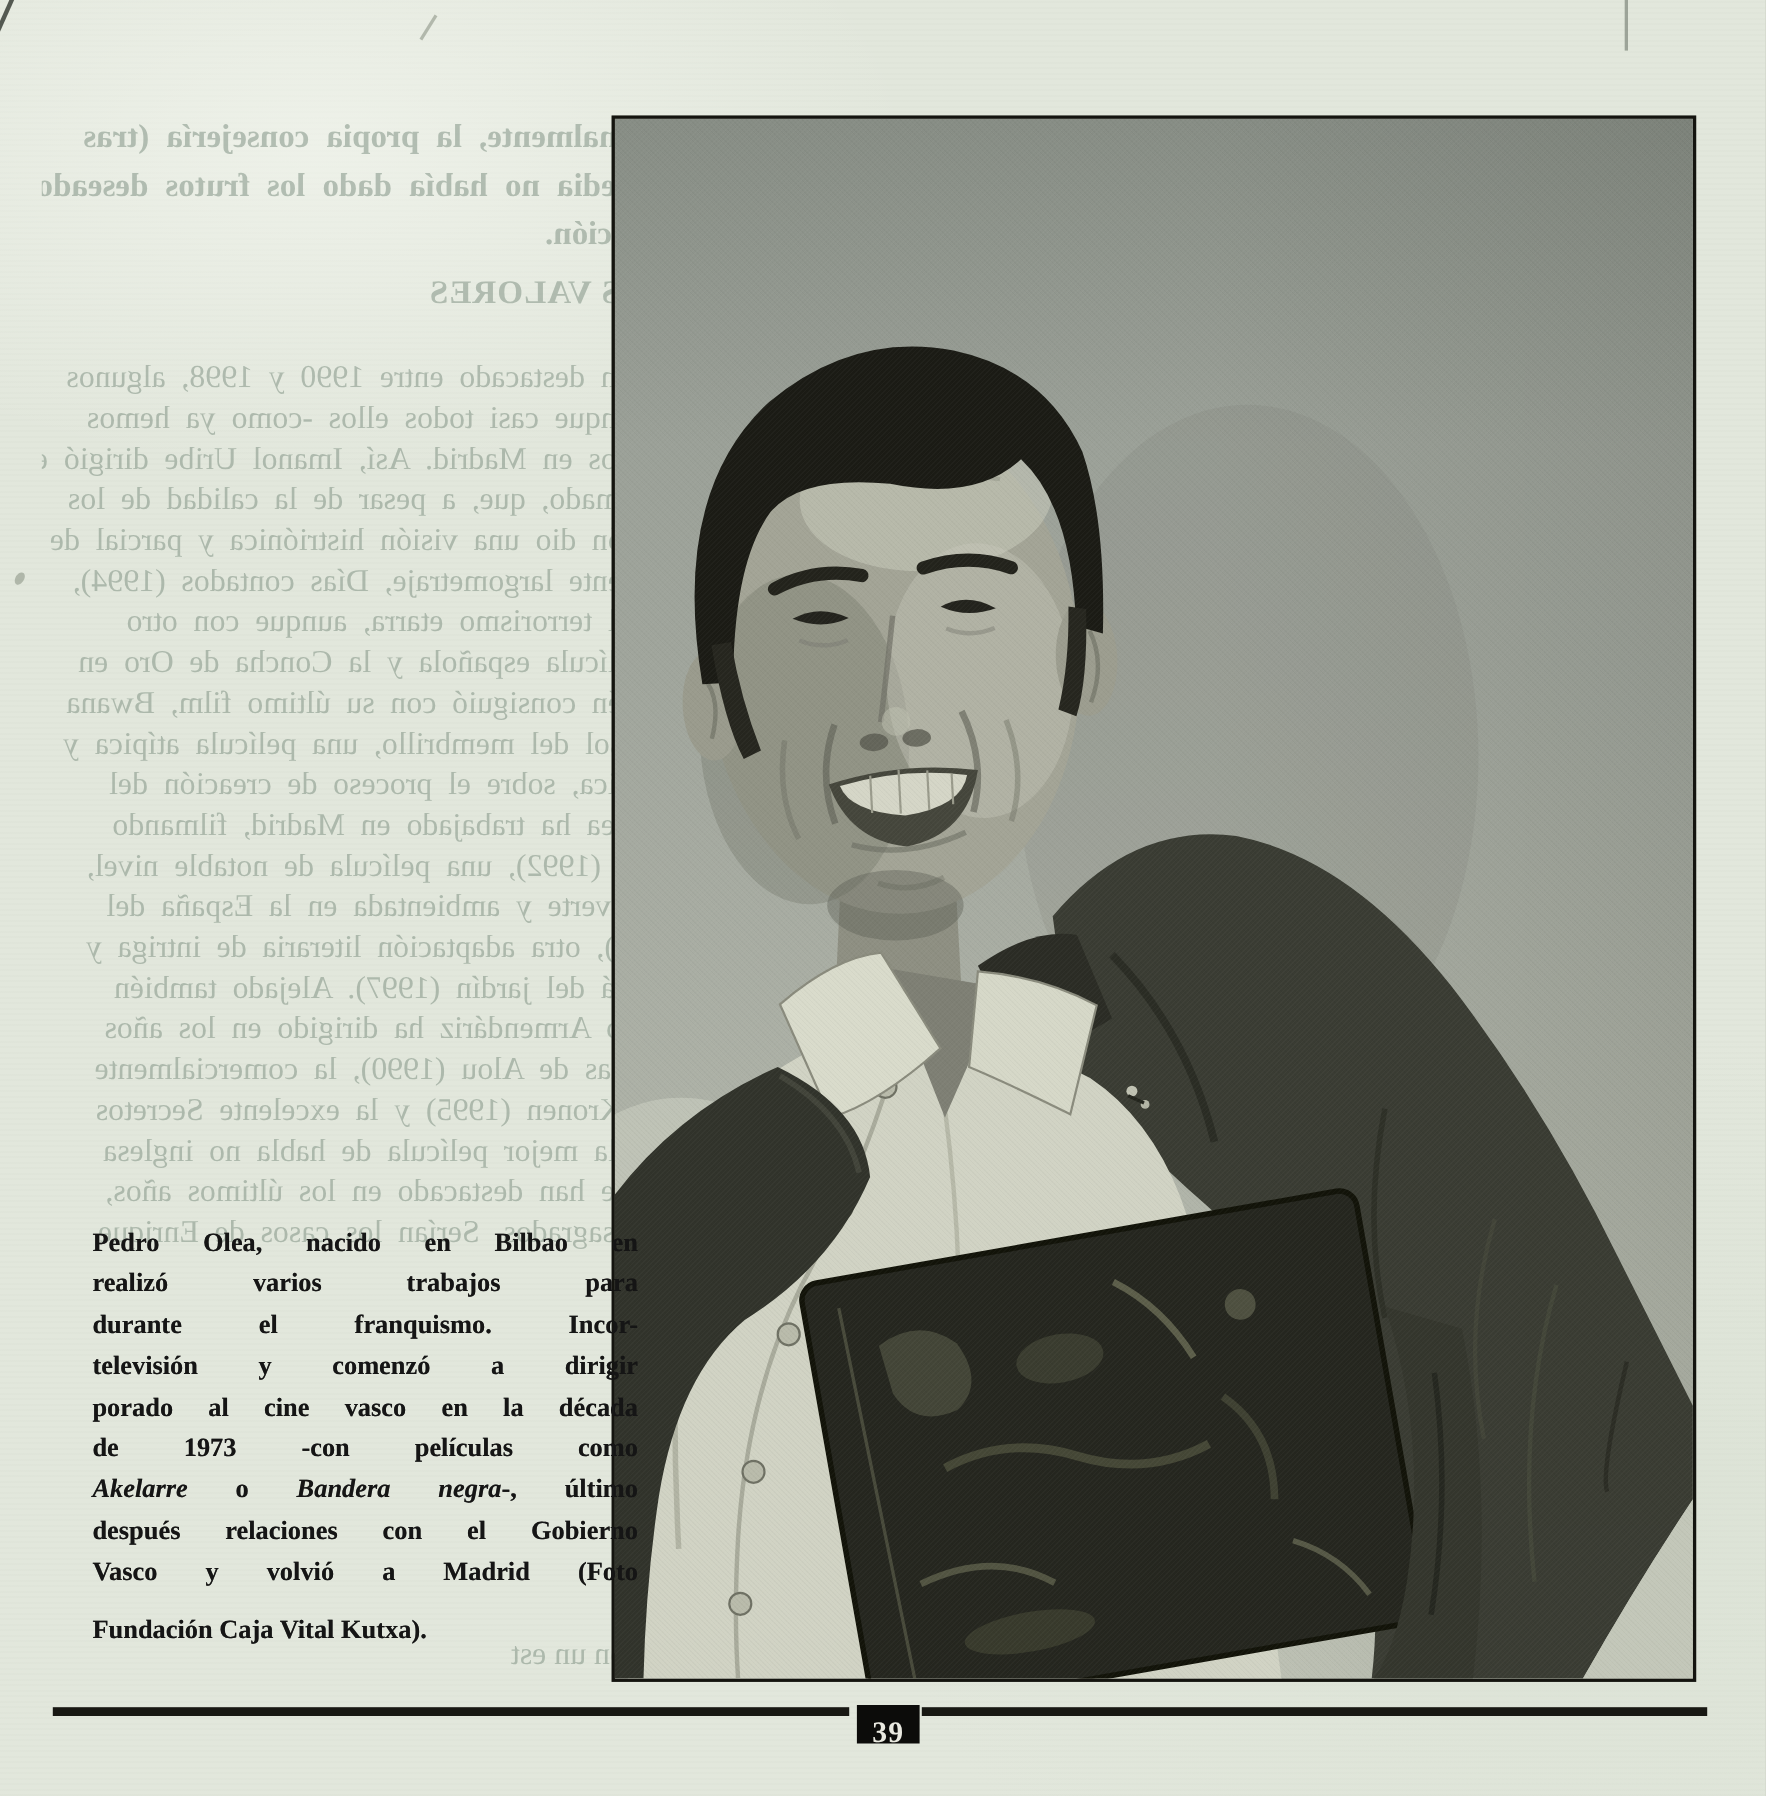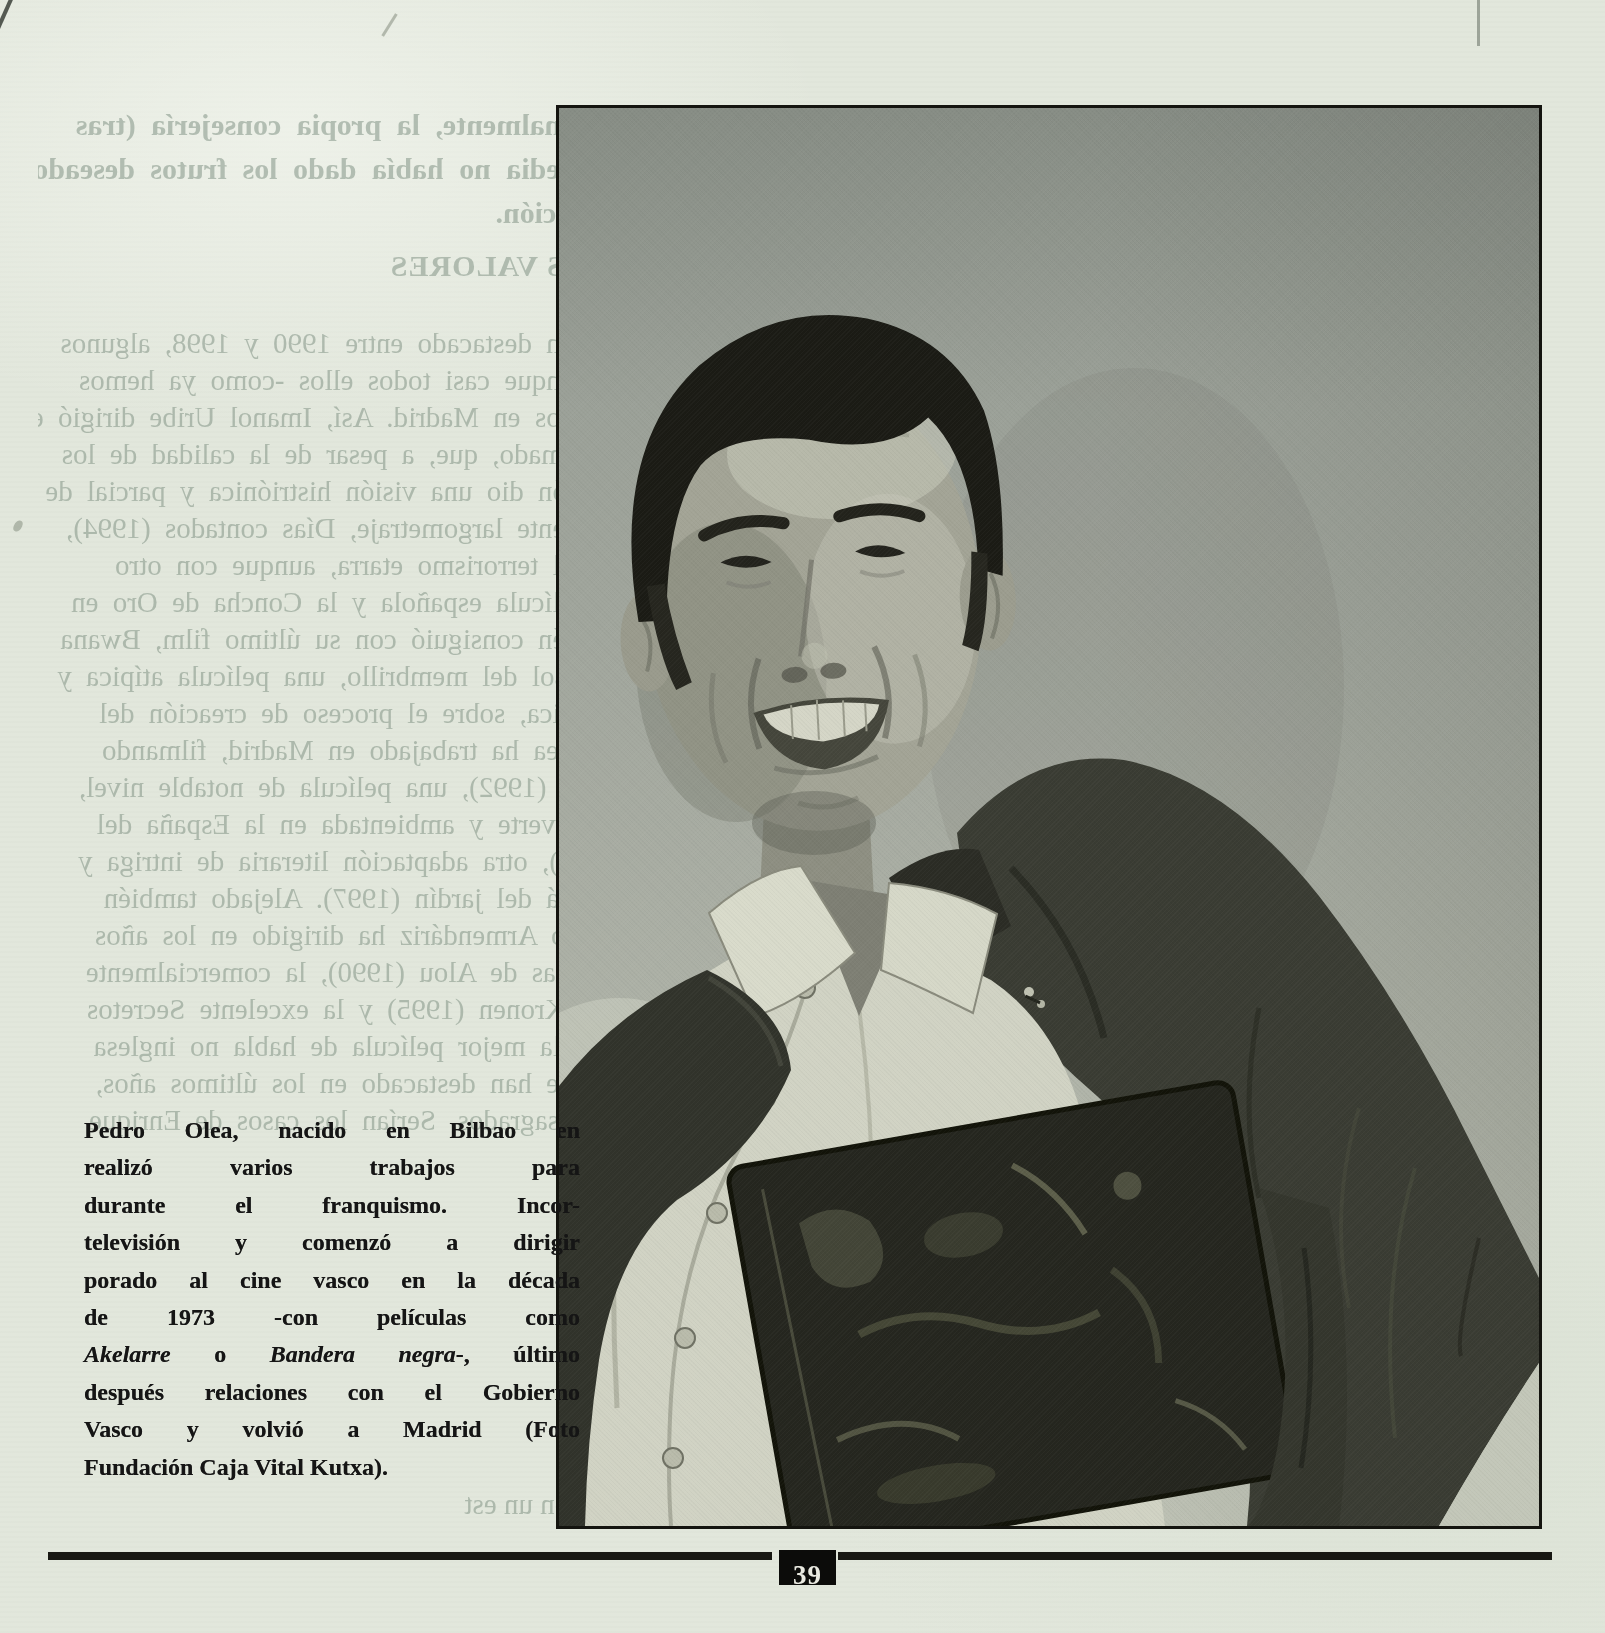--- a/index.html
+++ b/index.html
@@ -28,21 +28,21 @@
     background:
       repeating-linear-gradient(45deg, rgba(20,25,18,.05) 0 1px, transparent 1px 3px),
       repeating-linear-gradient(-45deg, rgba(245,248,240,.05) 0 1px, transparent 1px 3px);}
 
   
   .caption{position:absolute;left:84px;top:1112px;width:496px;color:#151515;
     font-weight:bold;font-size:24px;line-height:37.4px;
     font-family:"Liberation Serif","DejaVu Serif",serif;
     text-shadow:0 0 .6px rgba(20,20,20,.65);}
   .cap-line{text-align:justify;text-align-last:justify;}
-  .cap-line.last{text-align-last:left;}
+  .cap-line.last{text-align-last:left;margin-top:15px;}
   .cap-line i{font-style:italic;}
 
   
   .rule{position:absolute;top:1552px;height:8px;background:#181813;}
   .rule-left{left:48px;width:724px;}
   .rule-right{left:838px;width:714px;}
   .pagenum{position:absolute;left:779px;top:1550px;width:57px;height:35px;background:#0c0c0a;
     color:#e9e9e0;font-weight:bold;font-size:27px;line-height:51px;text-align:center;
     letter-spacing:1px;font-family:"Liberation Serif","DejaVu Serif",serif;}
 

